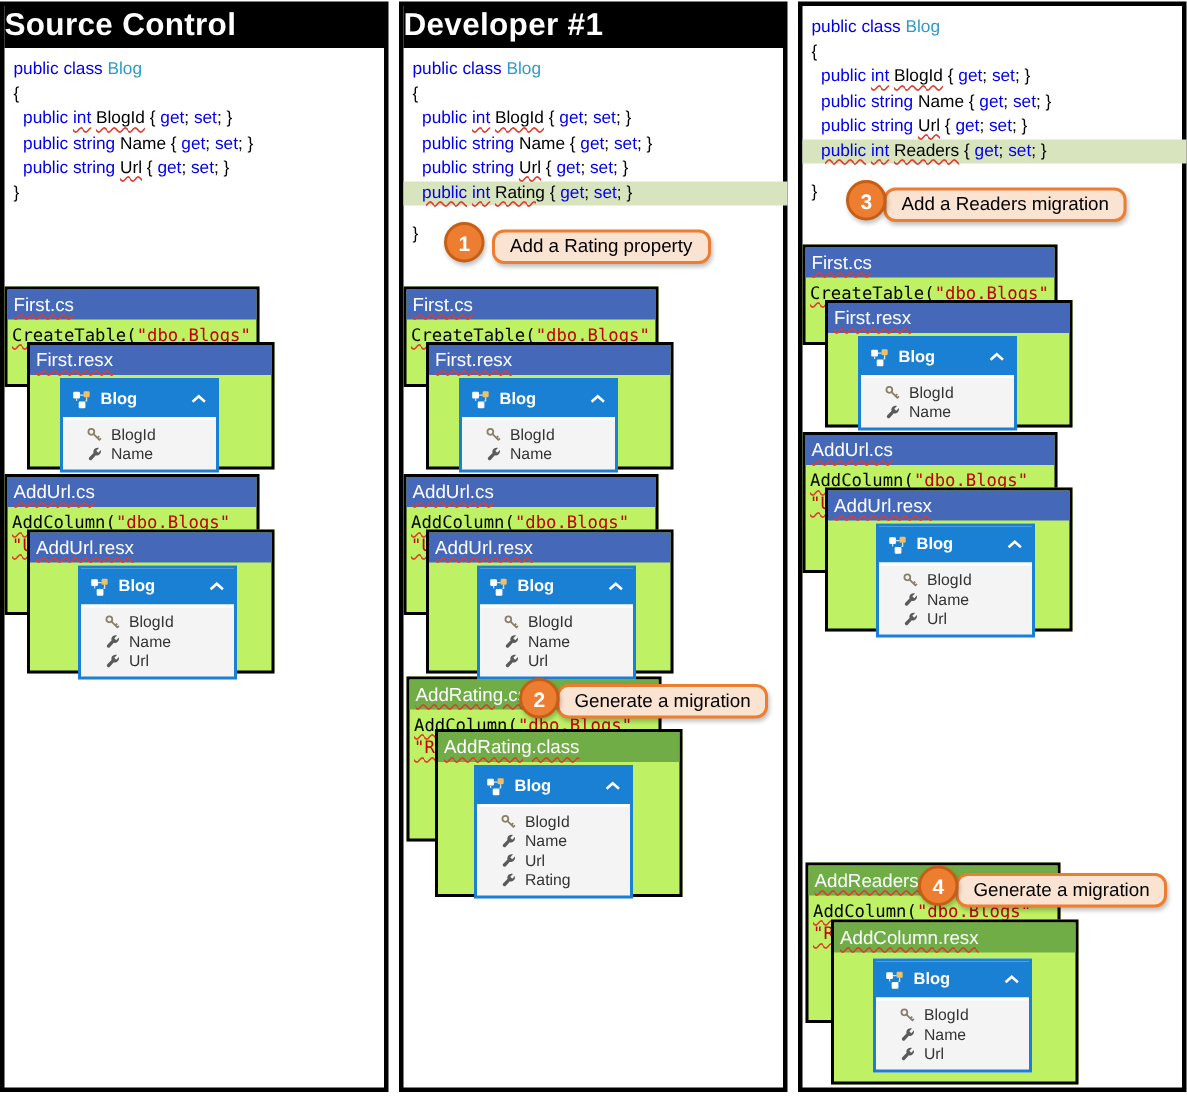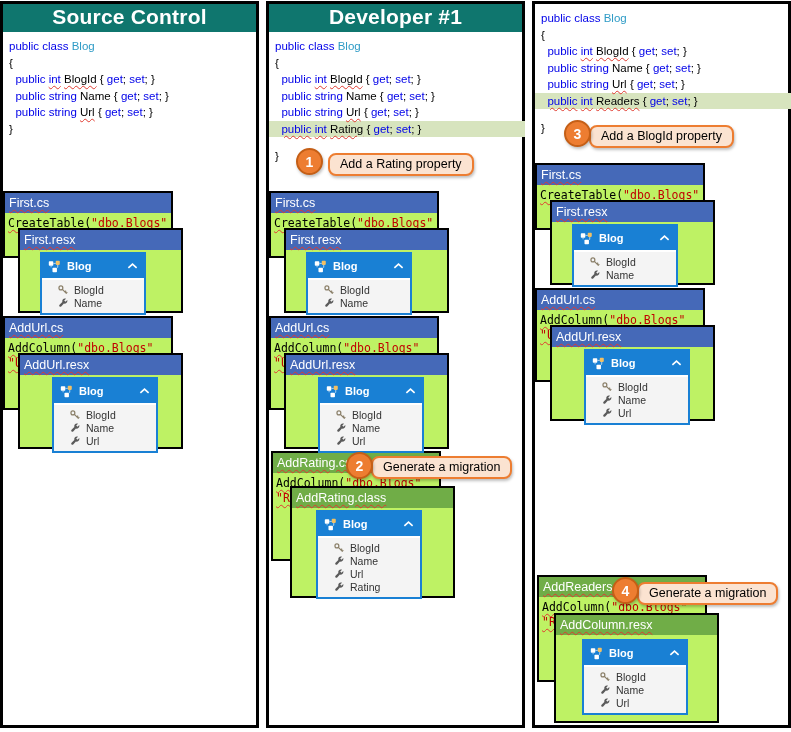--- a/index.html
+++ b/index.html
@@ -5,21 +5,21 @@
   :root{
     --kw:#0000E8; --type:#2E9BC6; --str:#C00000; --sq:#E03A2F;
     --hl:#D7E4BE; --barblue:#4569B8; --bargreen:#70AD47;
     --enthead:#1980D4; --cofill:#FBE3D1; --coborder:#ED7D31;
   }
   html,body{margin:0;padding:0}
   body{width:791px;height:732px;background:#fff;font-family:"Liberation Sans",sans-serif;position:relative;overflow:hidden}
   .canvas{position:absolute;inset:0}
   .column{position:absolute;top:1px;height:727px;width:259px;border:3px solid #000;box-sizing:border-box;background:#fff}
   #col0{left:0}#col1{left:266px}#col2{left:532px}
-  .col-header{height:28px;background:#0f766e;color:#fff;font-size:21px;font-weight:bold;text-align:center;line-height:26px;letter-spacing:.2px}
+  .col-header{height:28px;background:#000000;color:#fff;font-size:21px;font-weight:bold;line-height:26px;letter-spacing:.2px}
   .col-body{position:relative}
   .code{padding:6px 3px 0 6px;font-family:Liberation Sans, sans-serif;font-size:11.5px;line-height:16.5px;color:#000;position:relative;z-index:0}
   .code-line{white-space:pre;height:16.5px}
   .code-line.hl{background:var(--hl);margin:0 -6px 11px -6px;padding:0 6px}
   .tok.kw{color:var(--kw)} .tok.type{color:var(--type)} .tok.str{color:var(--str)}
   .tok.sq{text-decoration:underline wavy var(--sq);text-decoration-thickness:1px;text-underline-offset:2px}
   .card{position:absolute;background:#bef264;border:2px solid #000;box-sizing:border-box}
   .card.cs{z-index:1}.card.resx{z-index:2}
   .card-bar{height:20px;display:flex;align-items:center;padding:0 4px;box-sizing:border-box}
   .bar-blue{background:var(--barblue)} .bar-green{background:var(--bargreen)}
@@ -549,19 +549,19 @@
                       <path d="M13.8 5.2a3.6 3.6 0 0 1-4.6 3.5L5.6 12.6a1.55 1.55 0 1 1-2.2-2.2L7.1 6.6a3.6 3.6 0 0 1 3.5-4.6c.5 0 1 .1 1.4.3L9.6 4.7l1.7 1.7 2.4-2.4c.2.4.1.7.1 1.2z" fill="#5a5a5a"></path>
                     </svg>
                   </span>
                   <span>Url</span>
                 </div>
               </div>
             </div>
           </div>
           <div class="callout-box" style="left: 102px; top: 578px;"><span>Generate a migration</span></div>
           <div class="callout-num" style="left: 77px; top: 573px;">4</div>
-          <div class="callout-box" style="left: 54px; top: 121px;"><span>Add a BlogId property</span></div>
+          <div class="callout-box" style="left: 54px; top: 121px;"><span>Add a Readers migration</span></div>
           <div class="callout-num" style="left: 29px; top: 116px;">3</div>
         </div>
     </div>
   </section>
 
 </div>
 
 </body></html>

